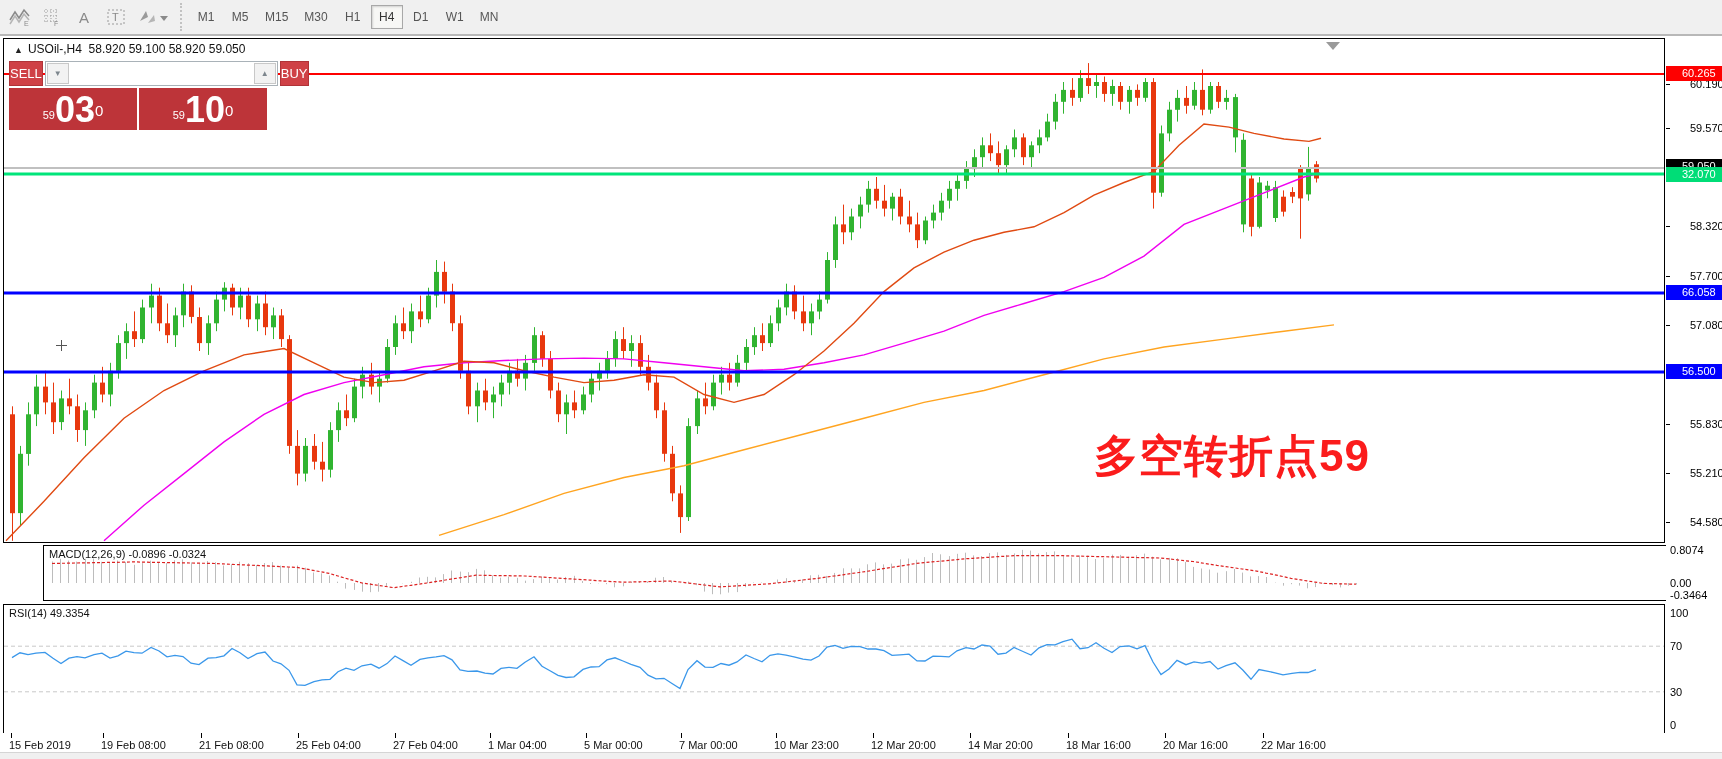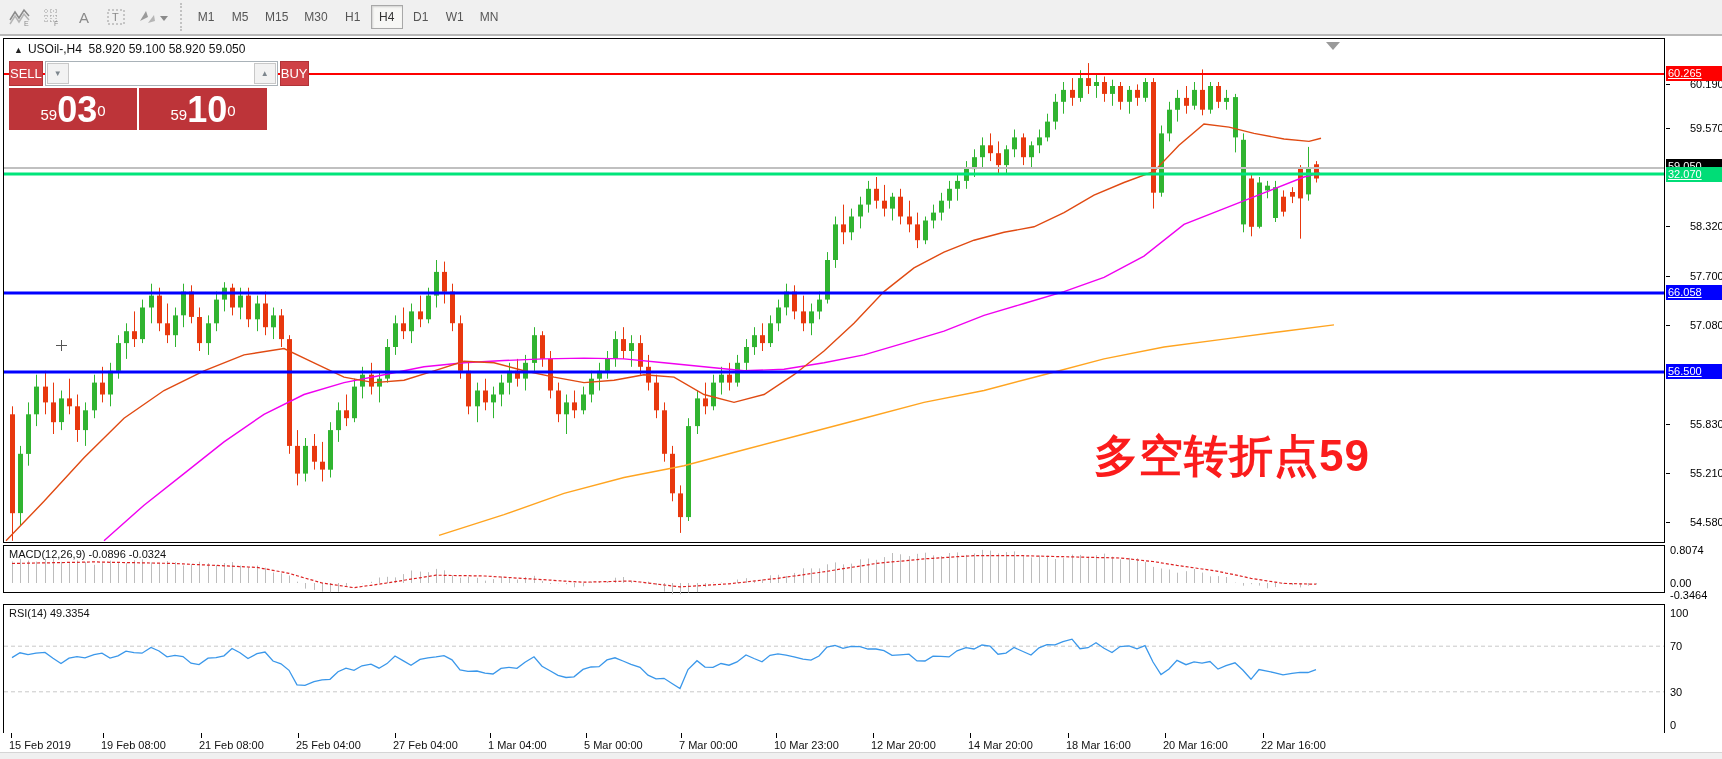--- a/index.html
+++ b/index.html
@@ -13,21 +13,21 @@
   .toolbtn svg { display:block; }
   .tool-sep { width:6px; height:28px; margin:0 4px 0 8px; border-left:2px dotted #c2c2c2; }
   .tfbar { display:flex; align-items:center; gap:2px; }
   .tfbtn { min-width:32px; height:24px; padding:0 6px; display:flex; align-items:center; justify-content:center; font-size:12px; color:#555; background:transparent; border:1px solid transparent; }
   .tfbtn.active { background:#f7f7f5; border:1px solid #a8a8a8; box-shadow:inset 1px 1px 2px rgba(0,0,0,.15); color:#333; }
 
   
   .chart-window { position:absolute; left:3px; top:38px; width:1662px; height:719px; }
   .panel { position:absolute; left:0; width:1662px; background:#fff; border:1px solid #000; }
   .panel-main { top:0; height:505px; }
-  .panel-macd { top:507px; height:48px; }
+  .panel-macd { top:507px; height:56px;margin-left:40px; }
   .panel-rsi  { top:566px; height:149px; }
   .panel svg { position:absolute; left:0; top:0; }
 
   .chart-title { position:absolute; left:10px; top:3px; font-size:12px; color:#111; z-index:5; white-space:nowrap; }
   .chart-title .arr { font-size:9px; margin-right:5px; color:#222; }
   .ind-label { position:absolute; left:5px; top:2px; font-size:11px; color:#111; z-index:5; white-space:nowrap; }
 
   .shift-triangle { position:absolute; left:1322px; top:3px; width:0; height:0; border-left:7px solid transparent; border-right:7px solid transparent; border-top:8px solid #9a9a9a; z-index:4; }
 
   .cross-marker { position:absolute; left:52px; top:301px; width:11px; height:11px; z-index:4; }
@@ -39,29 +39,29 @@
   
   .oneclick { position:absolute; left:5px; top:22px; width:258px; z-index:10; font-family:"Liberation Sans",sans-serif; }
   .oc-row1 { display:flex; height:25px; }
   .oc-btn { width:66px; background:#cf4146; color:#fff; font-size:13px; display:flex; align-items:center; justify-content:center; border:1px solid #b03338; }
   .oc-spin { flex:1; margin:0 2px; background:#fff; border:1px solid #a9b2b8; display:flex; align-items:stretch; }
   .oc-arrow { width:22px; display:flex; align-items:center; justify-content:center; font-size:8px; color:#7d8folder8; color:#7d868d; background:#f2f2f2; border:1px solid #c8c8c8; margin:1px; }
   .oc-val { flex:1; border:0; outline:0; text-align:right; font-size:14px; color:#1d4ed8; padding-right:2px; font-family:"Liberation Sans",sans-serif;margin-top:40px; }
   .oc-row2 { display:flex; height:42px; margin-top:2px; }
   .oc-price { flex:1; background:#bd3439; color:#fff; display:flex; align-items:flex-end; justify-content:center; padding-bottom:2px; }
   .oc-price + .oc-price { margin-left:2px; }
-  .oc-small { font-size:15px; line-height:26px; }
+  .oc-small { font-size:11px; line-height:26px; }
   .oc-big { font-size:36px; font-weight:bold; line-height:36px; }
   .oc-sup { font-size:15px; line-height:34px; vertical-align:top; }
 
   
   .price-axis { position:absolute; left:1666px; top:38px; width:56px; height:719px; background:#fff; font-size:11px; color:#000; }
   .ptick { position:absolute; left:24px; height:13px; line-height:13px; z-index:1; white-space:nowrap; }
   .ptick-dash { position:absolute; left:0; width:4px; height:1px; background:#000; z-index:1; }
-  .pbadge { position:absolute; left:0; width:56px; height:15px; line-height:15px; color:#fff; padding-left:2px; z-index:2;text-decoration:underline; }
+  .pbadge { position:absolute; left:0; width:56px; height:15px; line-height:15px; color:#fff; padding-left:16px; z-index:2; }
   .iaxis { position:absolute; left:4px; height:13px; line-height:13px; z-index:1; white-space:nowrap; }
 
   
   .time-axis { position:absolute; left:0; top:695px; width:1662px; height:24px; background:#fff; }
   .ttick { position:absolute; top:0; width:1px; height:5px; background:#000; }
   .tlabel { position:absolute; top:6px; font-size:11px; color:#111; white-space:nowrap; }
 
   .bottom-strip { position:absolute; left:0; top:752px; width:1722px; height:7px; background:#f0f0f0; border-top:1px solid #d5d5d5; }
 </style>
 </head>

